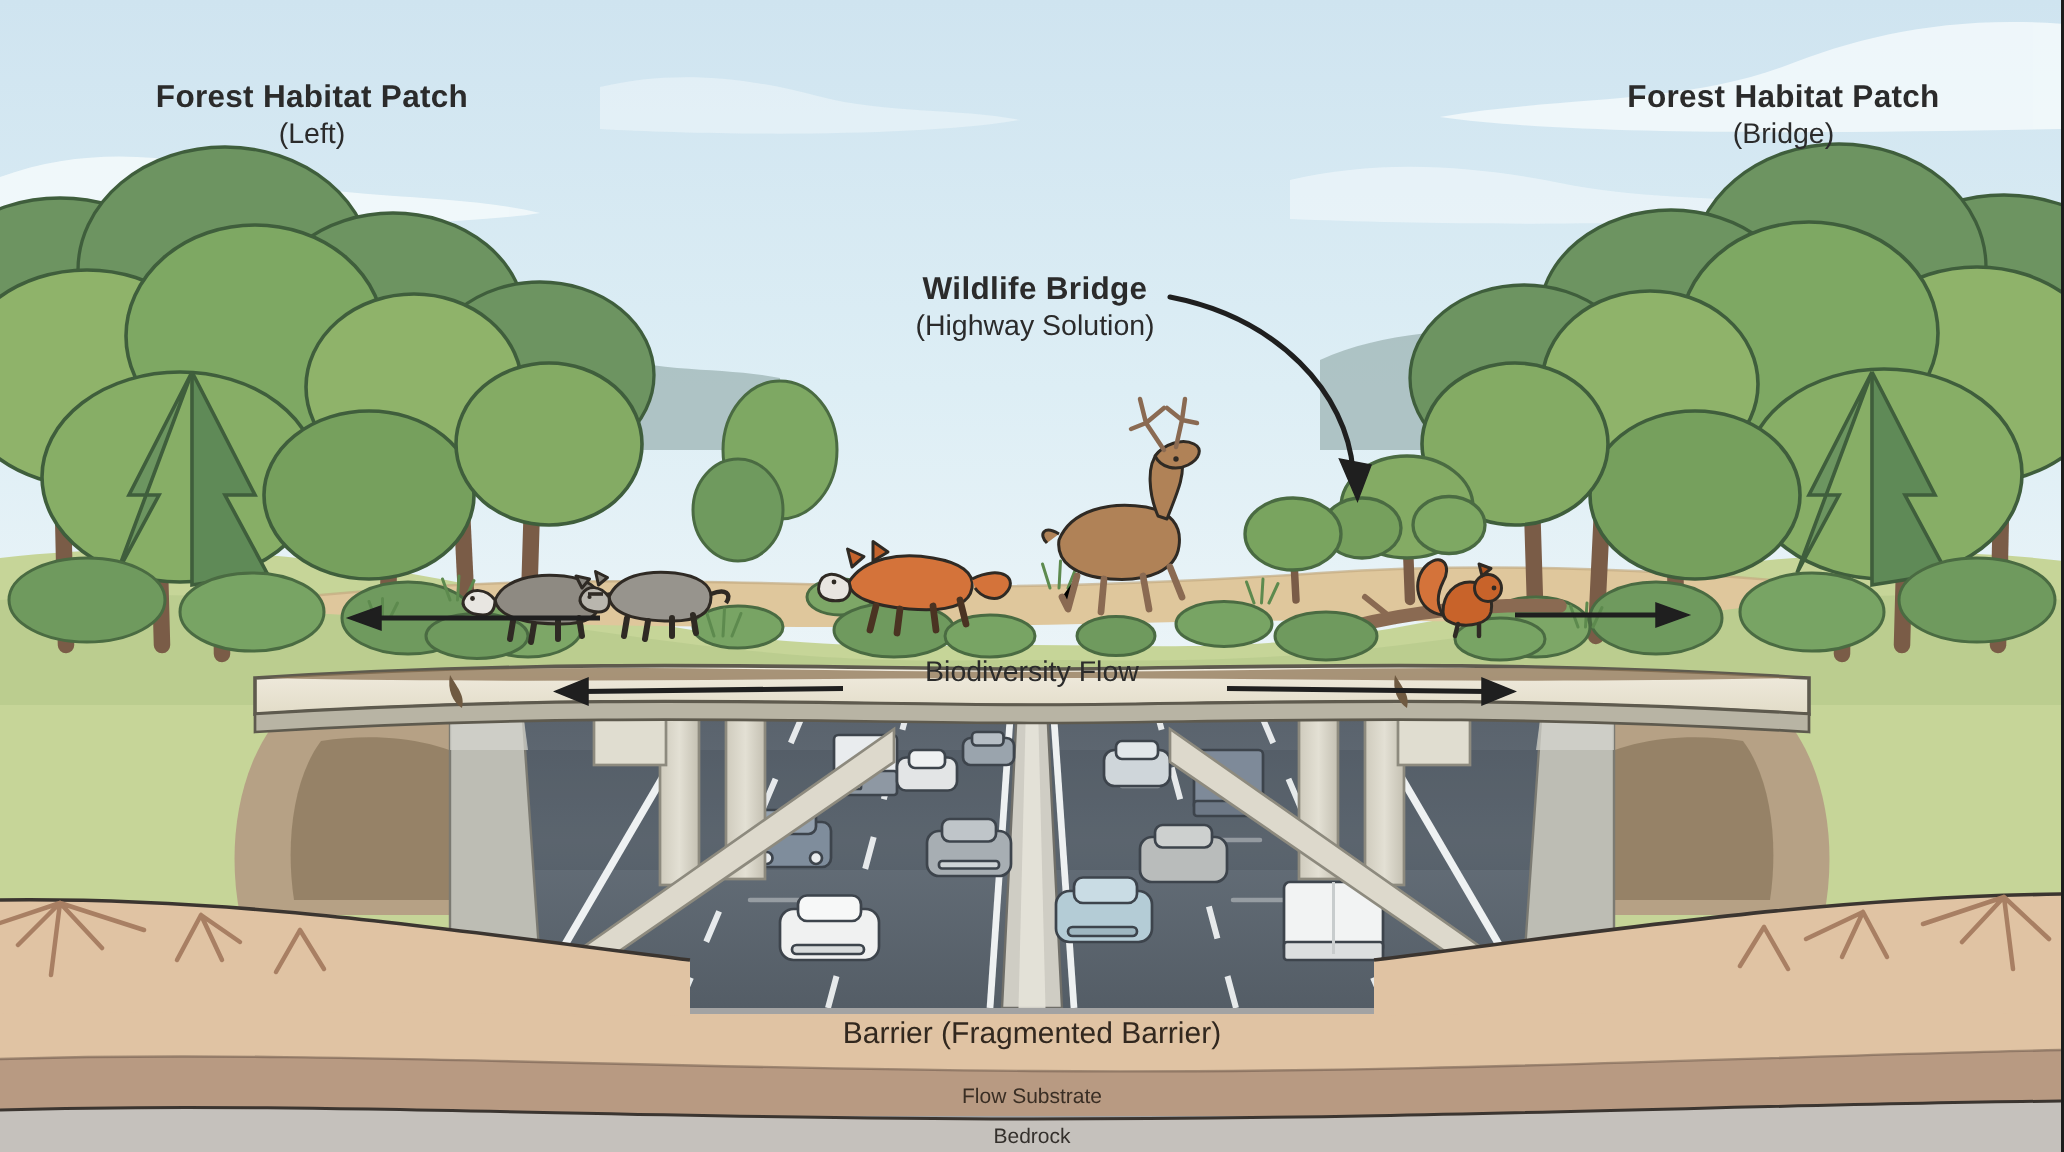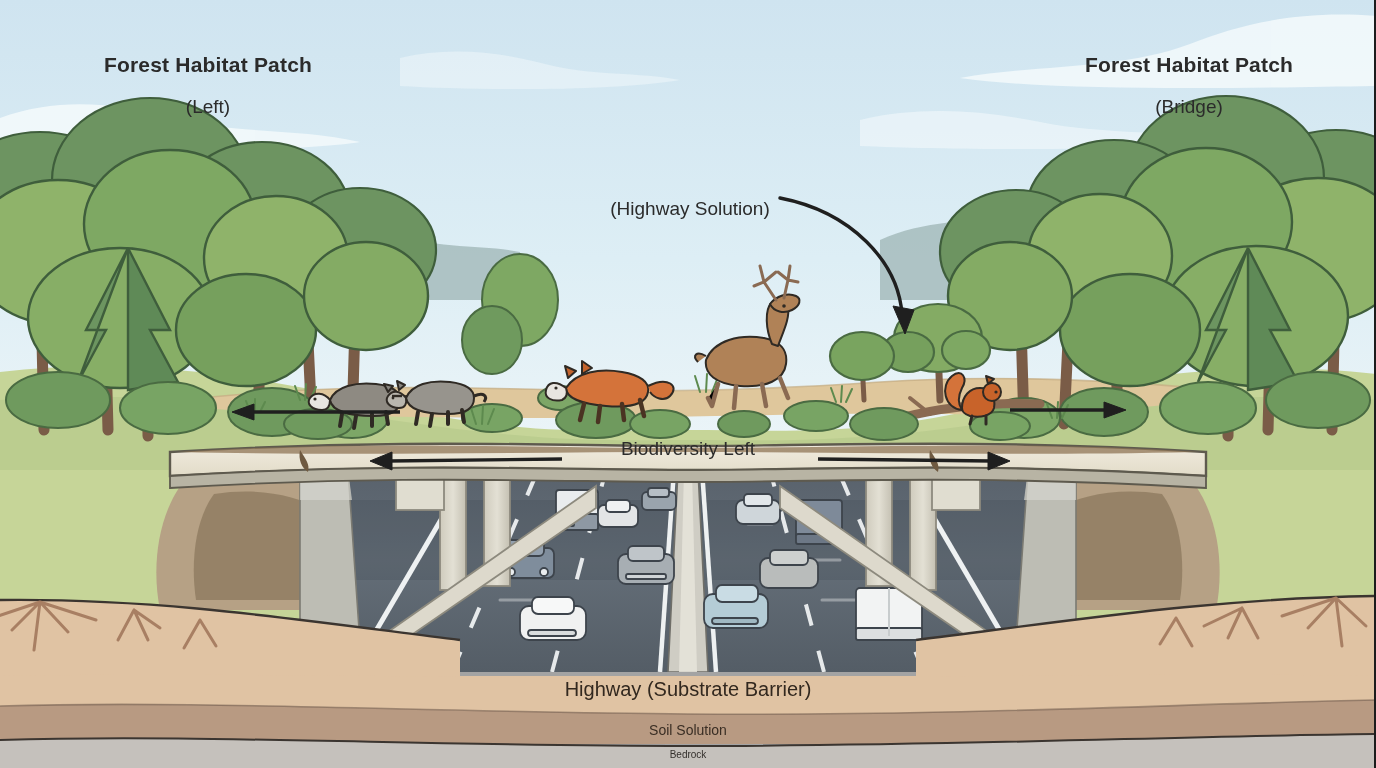--- a/index.html
+++ b/index.html
@@ -3,28 +3,28 @@
 <meta charset="utf-8">
 <title>Wildlife Bridge Habitat Connectivity Diagram</title>
 <style>
   html,body{margin:0;padding:0;background:#1c1c1c;}
   body{font-family:"Liberation Sans",sans-serif;}
   #scene{position:relative;width:1374px;height:768px;overflow:hidden;background:#a3a3a3;}
   #scene svg.layer{position:absolute;top:0;left:0;width:1376px;height:768px;}
   .lbl{position:absolute;text-align:center;color:#2b2b2b;font-family:"Liberation Sans",sans-serif;
        white-space:nowrap;pointer-events:none;}
   .lbl .t1{font-size:21px;font-weight:bold;line-height:26px;letter-spacing:.2px;}
-  .lbl .t2{font-size:19px;font-weight:normal;line-height:24px;margin-top:17px;}
+  .lbl .t2{font-size:19px;font-weight:normal;line-height:24px;}
   #lbl-left{left:48px;top:52px;width:320px;}
   #lbl-right{left:1029px;top:52px;width:320px;}
   #lbl-bridge{left:530px;top:180px;width:320px;}
   #lbl-flow{left:538px;top:438px;width:300px;font-size:19px;color:#2b2b2b;}
   #lbl-highway{left:488px;top:678px;width:400px;font-size:20px;color:#32281f;}
   #lbl-soil{left:588px;top:722px;width:200px;font-size:14px;color:#3a2e24;}
-  #lbl-bedrock{left:608px;top:749px;width:160px;font-size:10px;color:#34302c;}
+  #lbl-bedrock{left:608px;top:749px;width:160px;font-size:14px;color:#34302c;}
 </style>
 </head>
 <body>
 
 <div id="scene">
 
   <svg class="layer" viewBox="0 0 1376 768">
     <defs>
       <linearGradient id="gSky" x1="0" y1="0" x2="0" y2="1">
         <stop offset="0%" stop-color="#cfe4f0"></stop>
@@ -449,21 +449,22 @@
     <div class="t1">Forest Habitat Patch</div>
     <div class="t2">(Left)</div>
   </div>
 
   <div class="lbl" id="lbl-right">
     <div class="t1">Forest Habitat Patch</div>
     <div class="t2">(Bridge)</div>
   </div>
 
   <div class="lbl" id="lbl-bridge">
+    <div class="t1">Wildlife Bridge</div>
     <div class="t2">(Highway Solution)</div>
   </div>
 
-  <div class="lbl" id="lbl-flow">Biodiversity Left</div>
-  <div class="lbl" id="lbl-highway">Highway (Substrate Barrier)</div>
-  <div class="lbl" id="lbl-soil">Soil Solution</div>
+  <div class="lbl" id="lbl-flow">Biodiversity Flow</div>
+  <div class="lbl" id="lbl-highway">Barrier (Fragmented Barrier)</div>
+  <div class="lbl" id="lbl-soil">Flow Substrate</div>
   <div class="lbl" id="lbl-bedrock">Bedrock</div>
 
 </div>
 
 </body></html>

